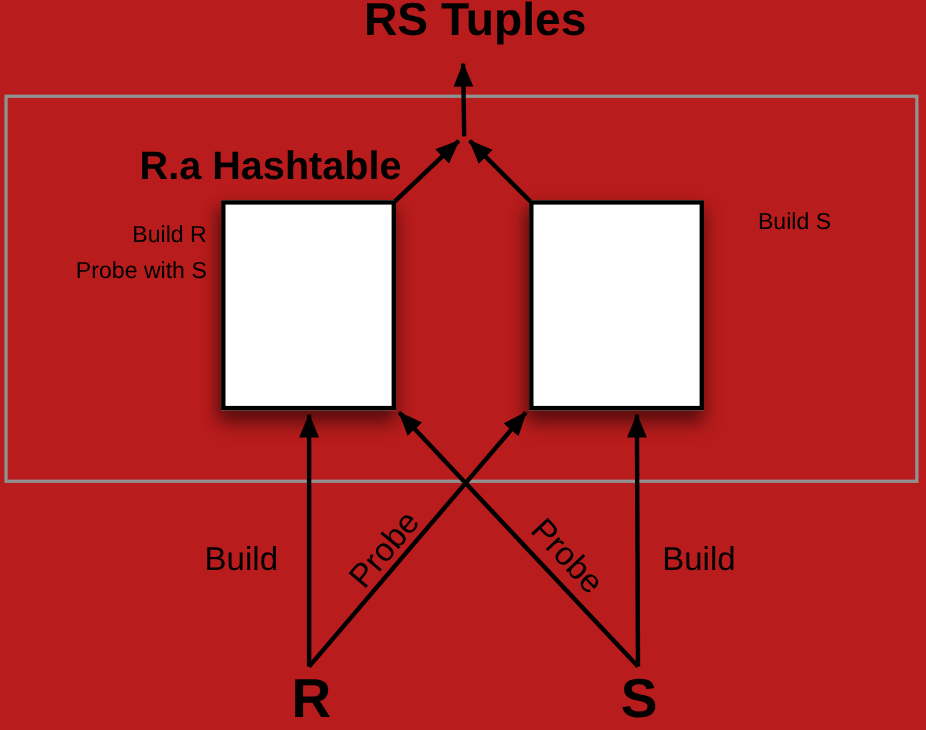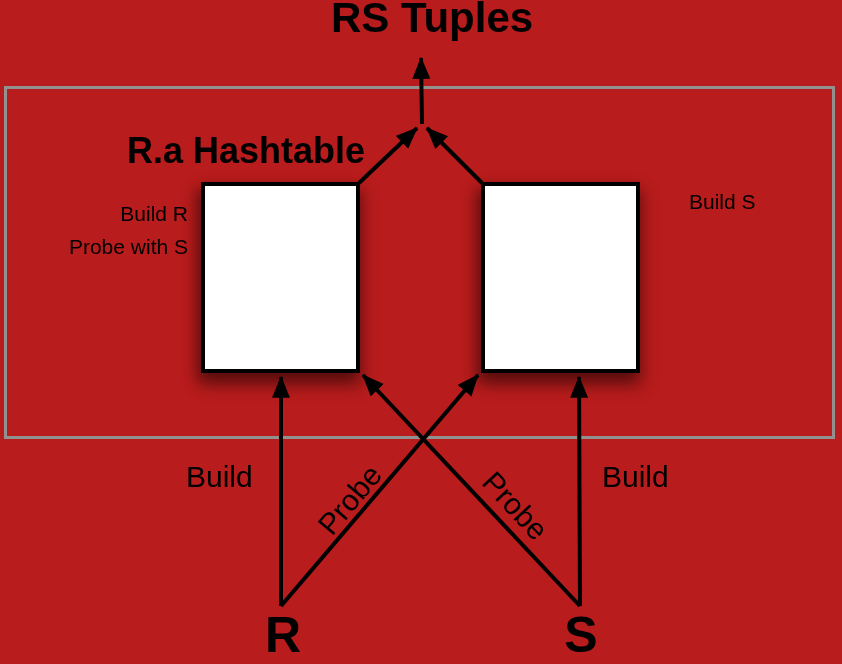--- a/index.html
+++ b/index.html
@@ -63,21 +63,21 @@
     position: absolute;
     font-size: 21px;
     line-height: 33px;
     white-space: nowrap;
   }
   .annot.left  { left: 0px;   top: 197px; width: 188px; text-align: right; }
   .annot.right { left: 653px; top: 185px; text-align: left; margin-left: 36px; }
   .annot span { display: block; }
   .build-label {
     position: absolute;
-    top: 460px;
+    top: 492px;
     font-size: 30px;
     line-height: 34px;
   }
   .build-label.left  { left: 186px; }
   .build-label.right { left: 602px; }
   .probe-label {
     position: absolute;
     width: 150px;
     text-align: center;
     font-size: 30px;

